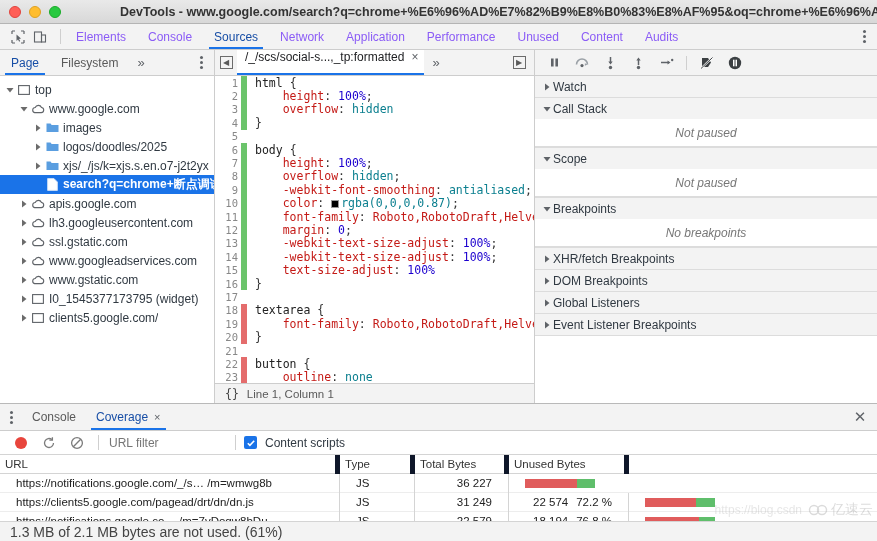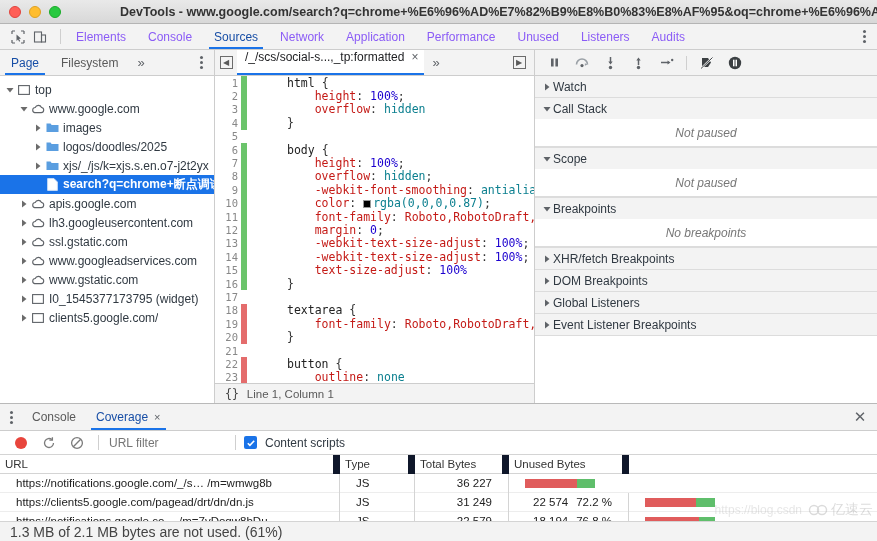--- a/index.html
+++ b/index.html
@@ -85,21 +85,21 @@
 
   .editor { flex:1 1 auto; position:relative; overflow:hidden; background:#fff;
             font-family:"DejaVu Sans Mono","Liberation Mono",monospace; font-size:11.5px; }
   .code { position:absolute; inset:0; overflow:hidden; }
   .cline { height:13.4px; display:flex; align-items:center; white-space:pre; }
   .gut { width:26px; flex:0 0 26px; text-align:right; padding-right:3px; color:#888; font-size:10.5px; }
   .cov { width:6px; flex:0 0 6px; margin-right:8px; height:13.4px; }
   .cov.g { background:#6bc46b; }
   .cov.r { background:#e46c6c; }
   .cov.n { background:transparent; }
-  .ctxt { flex:1 1 auto; overflow:hidden;margin-left:32px; }
+  .ctxt { flex:1 1 auto; overflow:hidden; }
   .k-sel { color:#222; }
   .k-prop { color:#c41a16; }
   .k-kw { color:#0b7f8f; }
   .k-num { color:#1c00cf; }
   .k-pun { color:#333; }
   .swatch { display:inline-block; width:8px; height:8px; background:#000; border:1px solid #999; vertical-align:-1px; margin-right:2px; }
 
   .edstatus { height:20px; flex:0 0 20px; background:#f3f3f3; border-top:1px solid #cdcdcd; display:flex; align-items:center; font-size:11.5px; color:#5a5a5a; }
   .edstatus .braces { font-family:"DejaVu Sans Mono",monospace; padding:0 8px 0 10px; color:#444; cursor:pointer; }
 
@@ -128,21 +128,21 @@
   .recdot { width:12px; height:12px; border-radius:50%; background:#e8453c; cursor:pointer; }
   .cbtn { width:26px; height:20px; display:flex; align-items:center; justify-content:center; cursor:pointer; color:#7b7b7b; }
   .vsep { width:1px; height:15px; background:#cfcfcf; margin:0 6px; }
   .filter { width:120px; font-size:12px; color:#8a8a8a; border:none; outline:none; background:transparent; font-family:"Liberation Sans",sans-serif; }
   .chk { width:13px; height:13px; border-radius:2px; background:#1a73e8; display:flex; align-items:center; justify-content:center; margin-right:6px; cursor:pointer; }
   .chk svg { display:block; }
   .cslbl { font-size:12px; color:#303942; }
 
   .ctable { flex:1 1 auto; overflow:hidden; position:relative; }
   .chead { height:19px; display:flex; align-items:center; border-bottom:1px solid #d4d4d4; font-size:11.5px; color:#333; background:#fff; }
-  .ch { padding:0 5px; border-right:7px solid #0f172a; height:19px; display:flex; align-items:center; }
+  .ch { padding:0 5px; border-right:5px solid #0f172a; height:19px; display:flex; align-items:center; }
   .crow { height:19px; display:flex; align-items:center; font-size:11.5px; color:#222; border-bottom:1px solid #ededed; }
   .cc { padding:0 16px; border-right:1px solid #d4d4d4; height:19px; display:flex; align-items:center; overflow:hidden; white-space:nowrap; }
   .c-url { width:340px; flex:0 0 340px; }
   .c-type { width:75px; flex:0 0 75px; }
   .c-total { width:94px; flex:0 0 94px; justify-content:flex-end; }
   .c-unused { width:120px; flex:0 0 120px; justify-content:flex-end; gap:8px; }
   .c-bar { flex:1 1 auto; border-right:none; }
   .bar { height:9px; display:flex; }
   .bar .u { background:#e05c5c; }
   .bar .v { background:#5fbe6b; }
@@ -198,21 +198,21 @@
     <div class="mtab">
         <span>Application</span>
       </div>
     <div class="mtab">
         <span>Performance</span>
       </div>
     <div class="mtab">
         <span>Unused</span>
       </div>
     <div class="mtab">
-        <span>Listeners</span>
+        <span>Content</span>
       </div>
     <div class="mtab">
         <span>Audits</span>
       </div>
     <div class="kebab">
         <i></i>
       </div>
   </div>
 
   <div class="mid">

